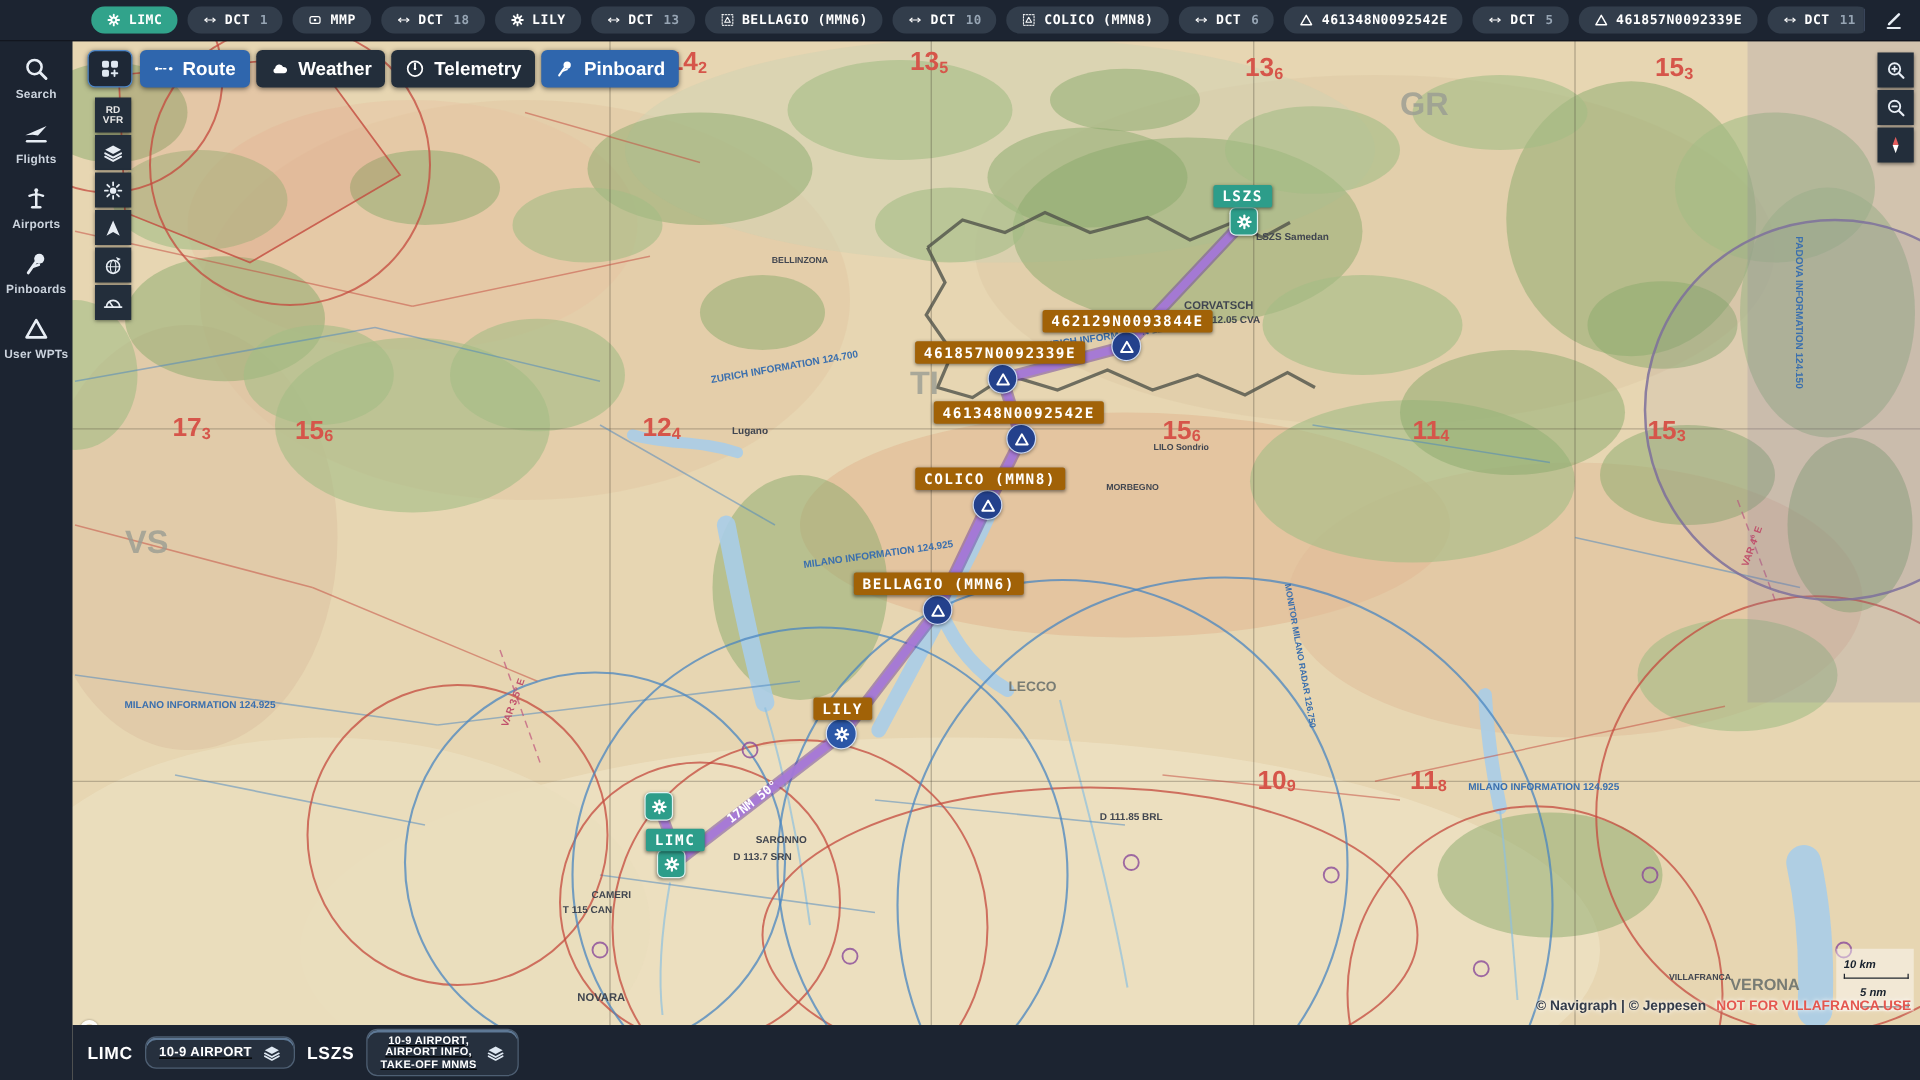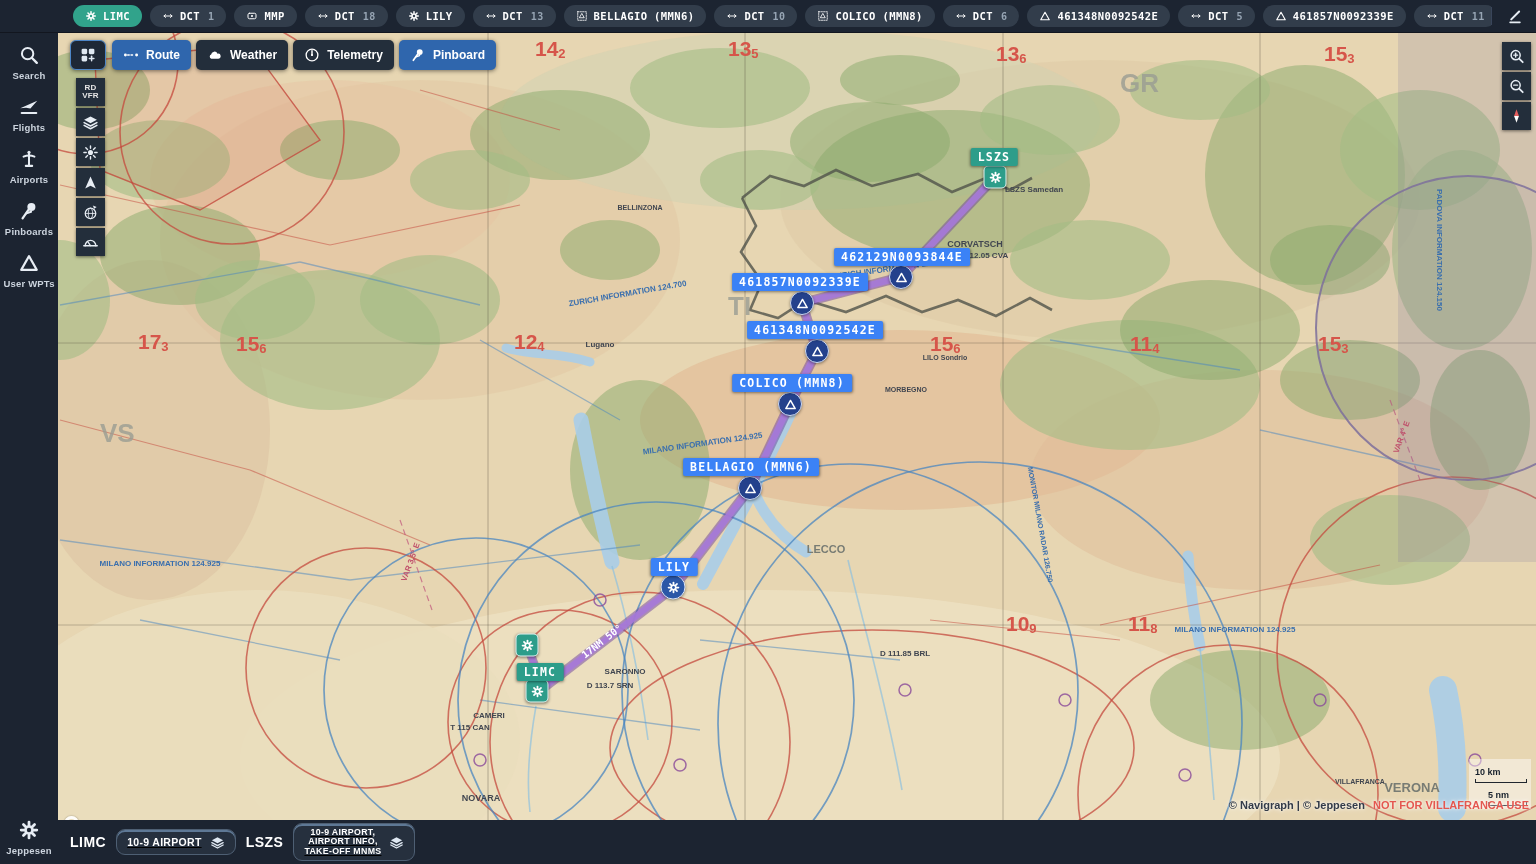--- a/index.html
+++ b/index.html
@@ -11,51 +11,51 @@
   
   #topbar{position:absolute;left:0;top:0;width:1536px;height:32px;background:#1c2431;z-index:6;display:flex;align-items:center;border-bottom:1px solid #12161f;}
   #pills{display:flex;align-items:center;gap:8px;padding-left:73px;flex:1;overflow:hidden;}
   .pill{display:flex;align-items:center;gap:6px;height:22px;padding:0 12px;border-radius:11px;border:none;background:#323d4b;color:#fff;font-family:"DejaVu Sans Mono",monospace;font-size:10.5px;font-weight:bold;letter-spacing:.4px;white-space:nowrap;cursor:pointer;}
   .pill.airport{background:#31a38b;}
   .pill .pv{color:#97a5b4;font-size:10px;margin-left:2px;}
   .tb-div{width:1px;height:18px;background:#39455a;margin-right:14px;}
   #editbtn{background:none;border:none;padding:0 12px 0 0;cursor:pointer;display:flex;align-items:center;}
 
   
-  #sidebar{position:absolute;left:0;top:0;width:58px;height:864px;background:#1c2431;z-index:5;display:flex;flex-direction:column;}
+  #sidebar{position:absolute;left:0;top:0;width:58px;height:864px;background:#1c2431;z-index:5;display:flex;flex-direction:row;}
   #sb-items{display:flex;flex-direction:column;align-items:center;padding-top:44px;gap:15px;}
   .sb-item{display:flex;flex-direction:column;align-items:center;gap:4px;width:58px;cursor:pointer;}
   .sb-item span{font-size:9.5px;color:#ccd4de;font-weight:bold;letter-spacing:.2px;}
   #sb-bottom{margin-top:auto;padding-bottom:8px;display:flex;justify-content:center;}
 
   
   #maptools{position:absolute;left:70px;top:40px;z-index:3;display:flex;align-items:center;gap:6px;}
   .gridbtn{width:36px;height:30px;border-radius:6px;background:#1e2836;border:1.5px solid #4d86c8;display:flex;align-items:center;justify-content:center;cursor:pointer;box-shadow:0 1px 4px rgba(0,0,0,.5);}
   #mtbtns{display:flex;gap:5px;}
-  .mtbtn{height:30px;padding:0 11px;border:none;border-radius:5px;background:#232e3b;color:#fff;font-size:12px;font-weight:bold;display:flex;align-items:center;gap:7px;cursor:pointer;box-shadow:0 1px 4px rgba(0,0,0,.5);}
+  .mtbtn{height:30px;padding:0 11px;border:none;border-radius:5px;background:#232e3b;color:#fff;font-size:15px;font-weight:bold;display:flex;align-items:center;gap:7px;cursor:pointer;box-shadow:0 1px 4px rgba(0,0,0,.5);}
   .mtbtn.active{background:#2f66ad;}
 
   
   #lctrl{position:absolute;left:76px;top:78px;z-index:3;display:flex;flex-direction:column;gap:2px;}
   #rctrl{position:absolute;left:1502px;top:42px;z-index:3;display:flex;flex-direction:column;gap:2px;}
   .cbtn{width:29px;height:28px;border:none;border-radius:0;background:#232e3b;color:#e5e5e5;display:flex;align-items:center;justify-content:center;cursor:pointer;box-shadow:0 1px 3px rgba(0,0,0,.5);}
   .cbtn .two{font-size:8px;font-weight:bold;line-height:8.5px;text-align:center;letter-spacing:.2px;}
 
   
   .wplabel{position:absolute;transform:translate(-50%,-50%);font-family:"DejaVu Sans Mono",monospace;font-size:11.5px;font-weight:bold;letter-spacing:1.2px;color:#fff;padding:2px 7px;border-radius:2px;white-space:nowrap;box-shadow:0 1px 3px rgba(0,0,0,.45);cursor:pointer;}
-  .wplabel.blue{background:#3b82f6;}
+  .wplabel.blue{background:#a16207;}
   .wplabel.teal{background:#2d9d8a;}
   .marker{position:absolute;transform:translate(-50%,-50%);display:flex;align-items:center;justify-content:center;cursor:pointer;box-shadow:0 1px 3px rgba(0,0,0,.4);}
   .marker.gteal{width:21px;height:21px;border-radius:5px;background:#2d9d8a;border:1.5px solid rgba(235,248,245,.95);}
   .marker.gblue{width:23px;height:23px;border-radius:50%;background:#2b57a7;border:1.5px solid #d8e2f5;}
   .marker.tri{width:22px;height:22px;border-radius:50%;background:#24418c;border:1.5px solid #cdd9f0;}
 
   
   #scale{position:absolute;right:5px;top:759px;z-index:3;background:rgba(255,255,255,.45);padding:2px 4px 3px 6px;display:flex;flex-direction:column;align-items:flex-end;gap:1px;}
-  #scale span{font-size:9px;font-weight:bold;color:#17202c;line-height:11px;}
+  #scale span{font-size:9px;font-weight:bold;color:#17202c;line-height:11px;font-style:italic;}
   .sline{border-bottom:1.5px solid #20262e;border-left:1.5px solid #20262e;border-right:1.5px solid #20262e;height:3px;}
   .sline.w1{width:50px;}
   .sline.w2{width:37px;}
   #attrib{position:absolute;right:7px;top:799px;z-index:3;font-size:11px;font-weight:bold;white-space:nowrap;text-shadow:0 0 3px rgba(255,255,255,.9),0 0 6px rgba(255,255,255,.7);}
   #attrib .att{color:#333b49;}
   #attrib .warn{color:#e4574f;margin-left:5px;}
   #mapbox{position:absolute;left:64px;top:792px;z-index:3;display:flex;align-items:center;gap:4px;opacity:.92;}
   .mbc{width:15px;height:15px;border-radius:50%;border:3.5px solid #fff;box-sizing:border-box;box-shadow:0 0 2px rgba(0,0,0,.4);}
   #mapbox span:last-child{color:#fff;font-size:13px;font-weight:bold;letter-spacing:.3px;text-shadow:0 1px 2px rgba(0,0,0,.55);margin-top:48px;}
 

